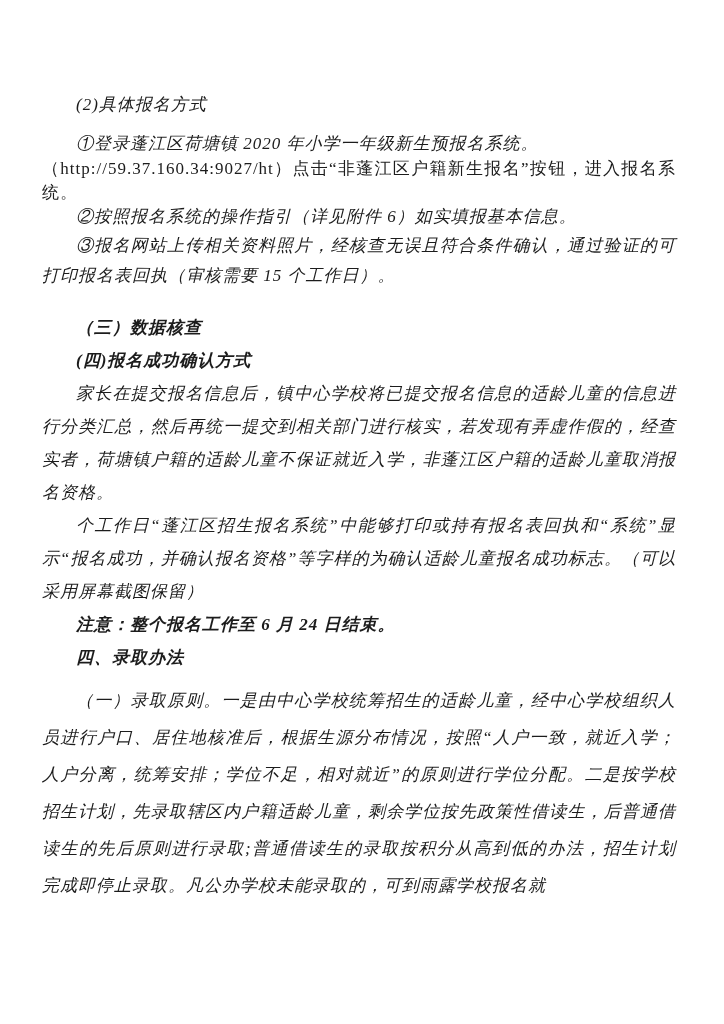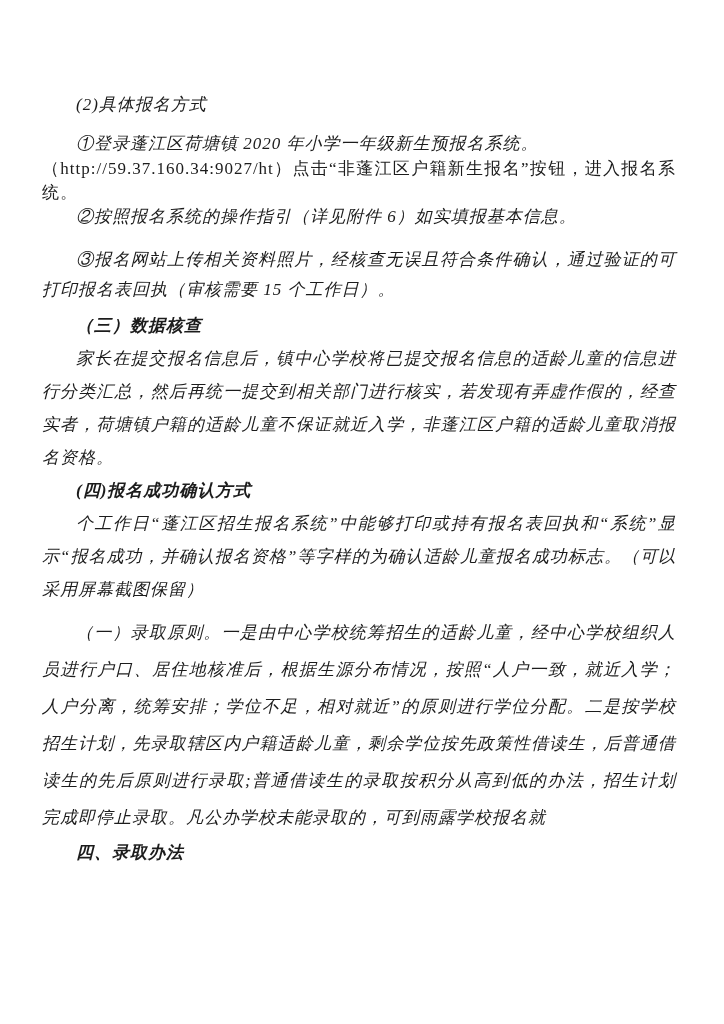--- a/index.html
+++ b/index.html
@@ -25,36 +25,37 @@
     letter-spacing: 1px;
     text-align: justify;
   }
   .para {
     margin: 0;
     padding: 0;
   }
   .indent { text-indent: 2em; font-style: italic; }
   .bold { font-weight: bold; }
   .sp-normal      { line-height: 33px; }
-  .sp-normal-gap  { line-height: 33px; margin-top: 4px; }
+  .sp-normal-gap  { line-height: 33px; margin-top: 20px; }
   .sp-tight-first { line-height: 26px; margin-top: 10px; }
   .sp-tight       { line-height: 24px; }
-  .sp-mid         { line-height: 30px; margin-top: 16px; }
+  .sp-mid         { line-height: 30px; margin-top: 2px; }
   .sp-loose       { line-height: 37px; margin-top: 8px; }
 </style>
 </head>
 <body>
 
 <div class="page">
   <div class="doc" id="doc-body">
       <p class="para sp-normal indent">(2)具体报名方式</p>
       <p class="para sp-tight-first indent">①登录蓬江区荷塘镇 2020 年小学一年级新生预报名系统。</p>
       <p class="para sp-tight">（http://59.37.160.34:9027/ht）点击“非蓬江区户籍新生报名”按钮，进入报名系统。</p>
       <p class="para sp-tight indent">②按照报名系统的操作指引（详见附件 6）如实填报基本信息。</p>
       <p class="para sp-mid indent">③报名网站上传相关资料照片，经核查无误且符合条件确认，通过验证的可打印报名表回执（审核需要 15 个工作日）。</p>
       <p class="para sp-normal-gap indent bold">（三）数据核查</p>
+      <p class="para sp-normal indent bold">(四)报名成功确认方式</p>
       <p class="para sp-normal indent">家长在提交报名信息后，镇中心学校将已提交报名信息的适龄儿童的信息进行分类汇总，然后再统一提交到相关部门进行核实，若发现有弄虚作假的，经查实者，荷塘镇户籍的适龄儿童不保证就近入学，非蓬江区户籍的适龄儿童取消报名资格。</p>
-      <p class="para sp-normal indent bold">(四)报名成功确认方式</p>
       <p class="para sp-normal indent">个工作日“蓬江区招生报名系统”中能够打印或持有报名表回执和“系统”显示“报名成功，并确认报名资格”等字样的为确认适龄儿童报名成功标志。（可以采用屏幕截图保留）</p>
+      <p class="para sp-normal indent bold">注意：整个报名工作至 6 月 24 日结束。</p>
+      <p class="para sp-normal indent bold">四、录取办法</p>
       <p class="para sp-loose indent">（一）录取原则。一是由中心学校统筹招生的适龄儿童，经中心学校组织人员进行户口、居住地核准后，根据生源分布情况，按照“人户一致，就近入学；人户分离，统筹安排；学位不足，相对就近”的原则进行学位分配。二是按学校招生计划，先录取辖区内户籍适龄儿童，剩余学位按先政策性借读生，后普通借读生的先后原则进行录取;普通借读生的录取按积分从高到低的办法，招生计划完成即停止录取。凡公办学校未能录取的，可到雨露学校报名就</p>
-      <p class="para sp-normal indent bold">四、录取办法</p>
     </div>
 </div>
 
 </body></html>

